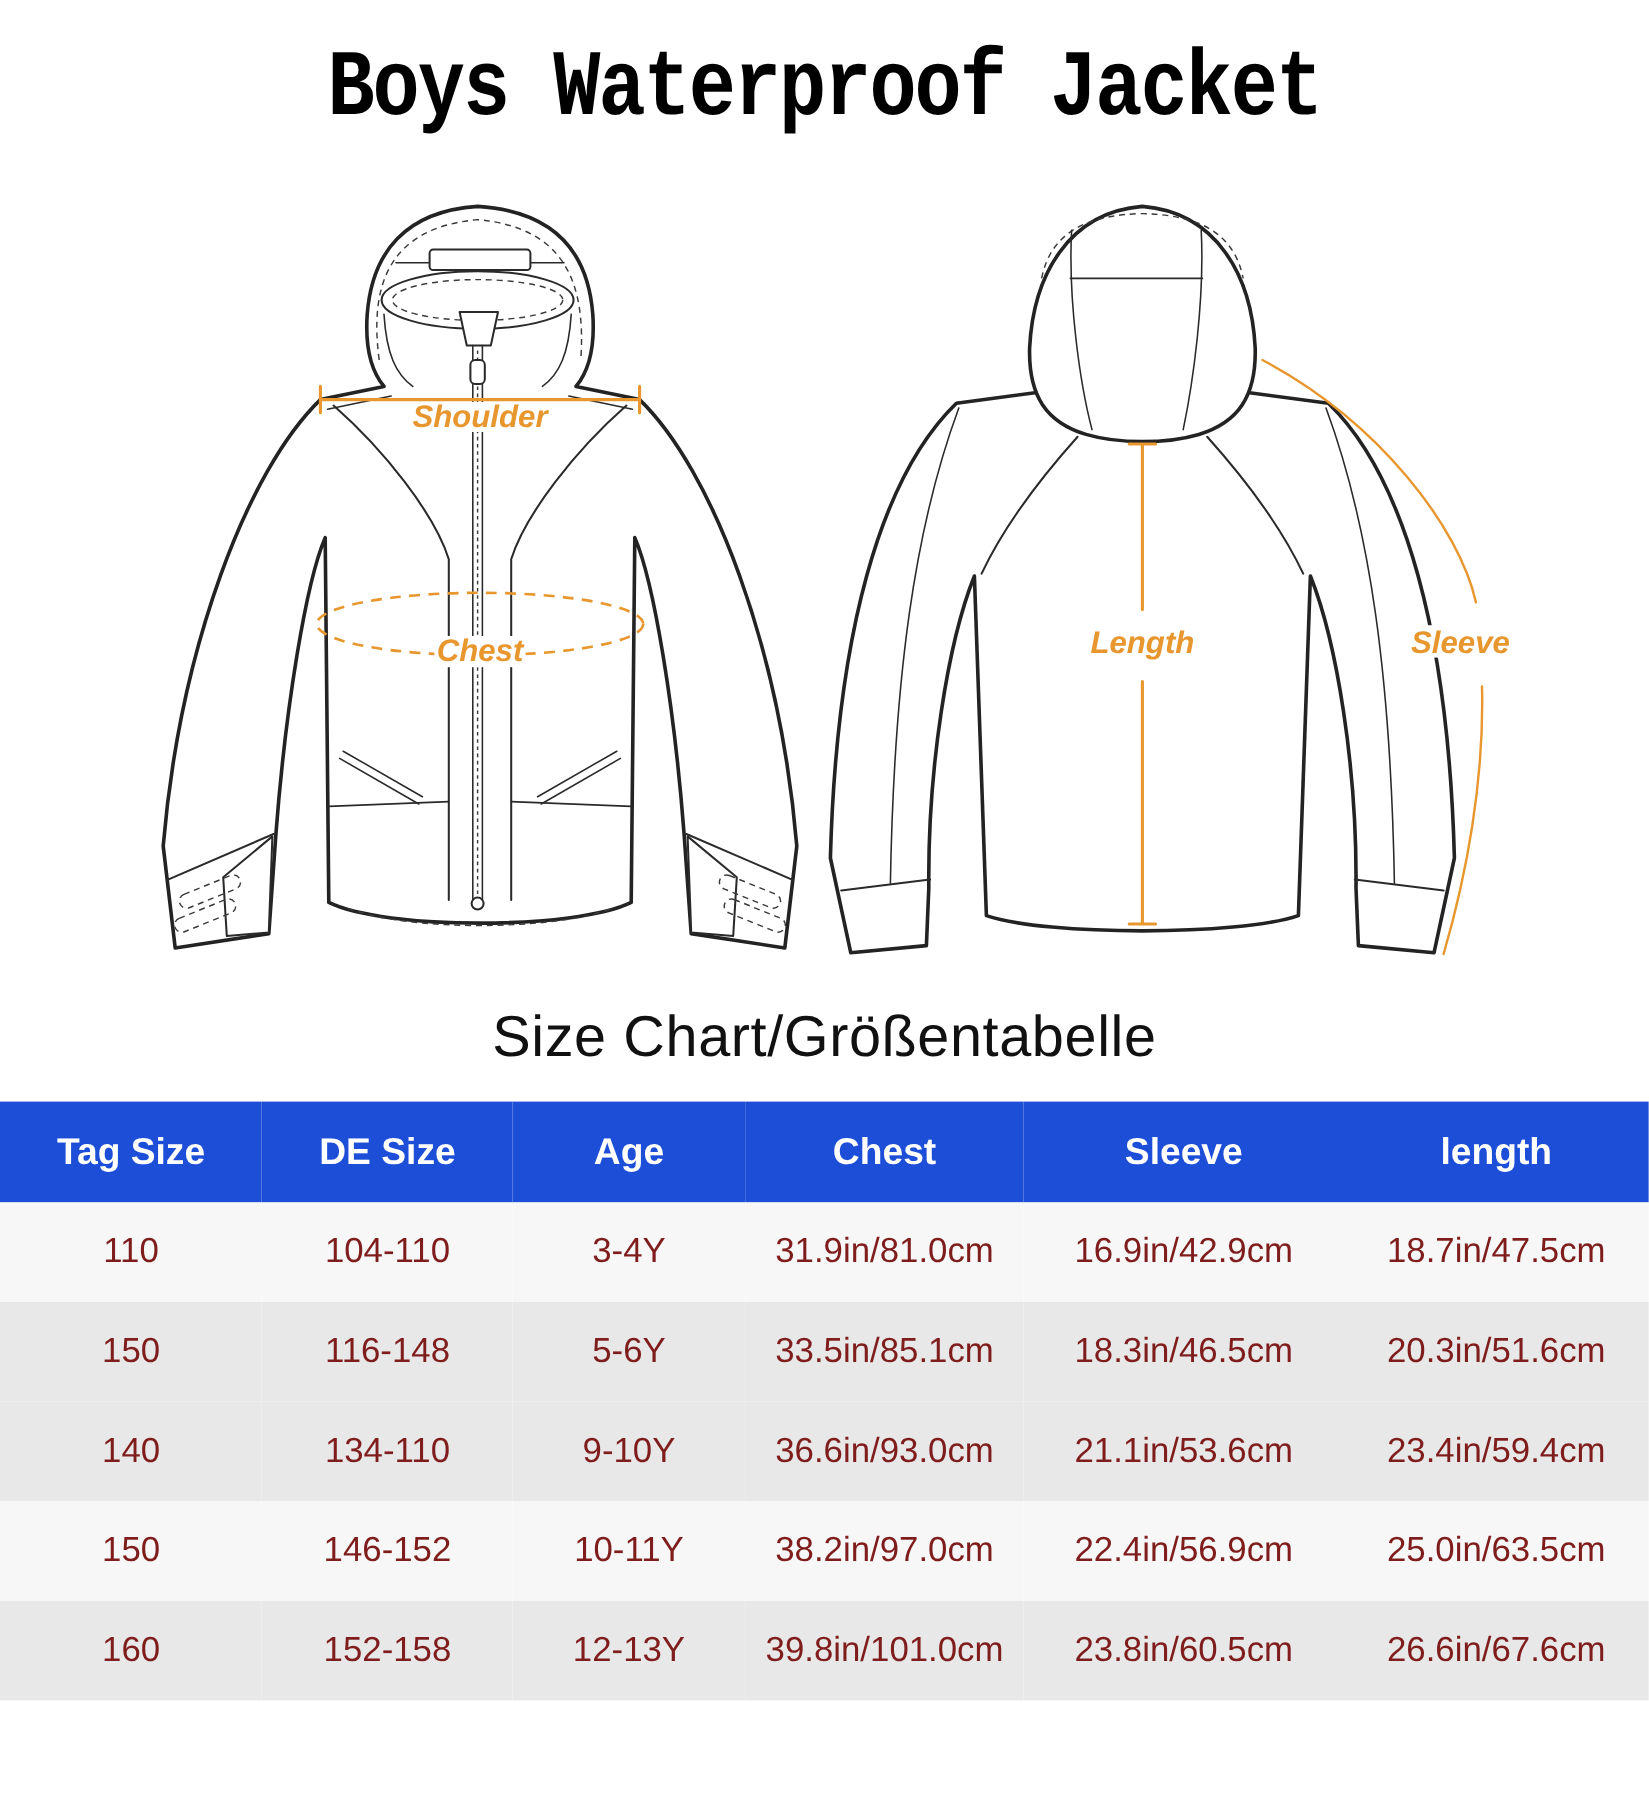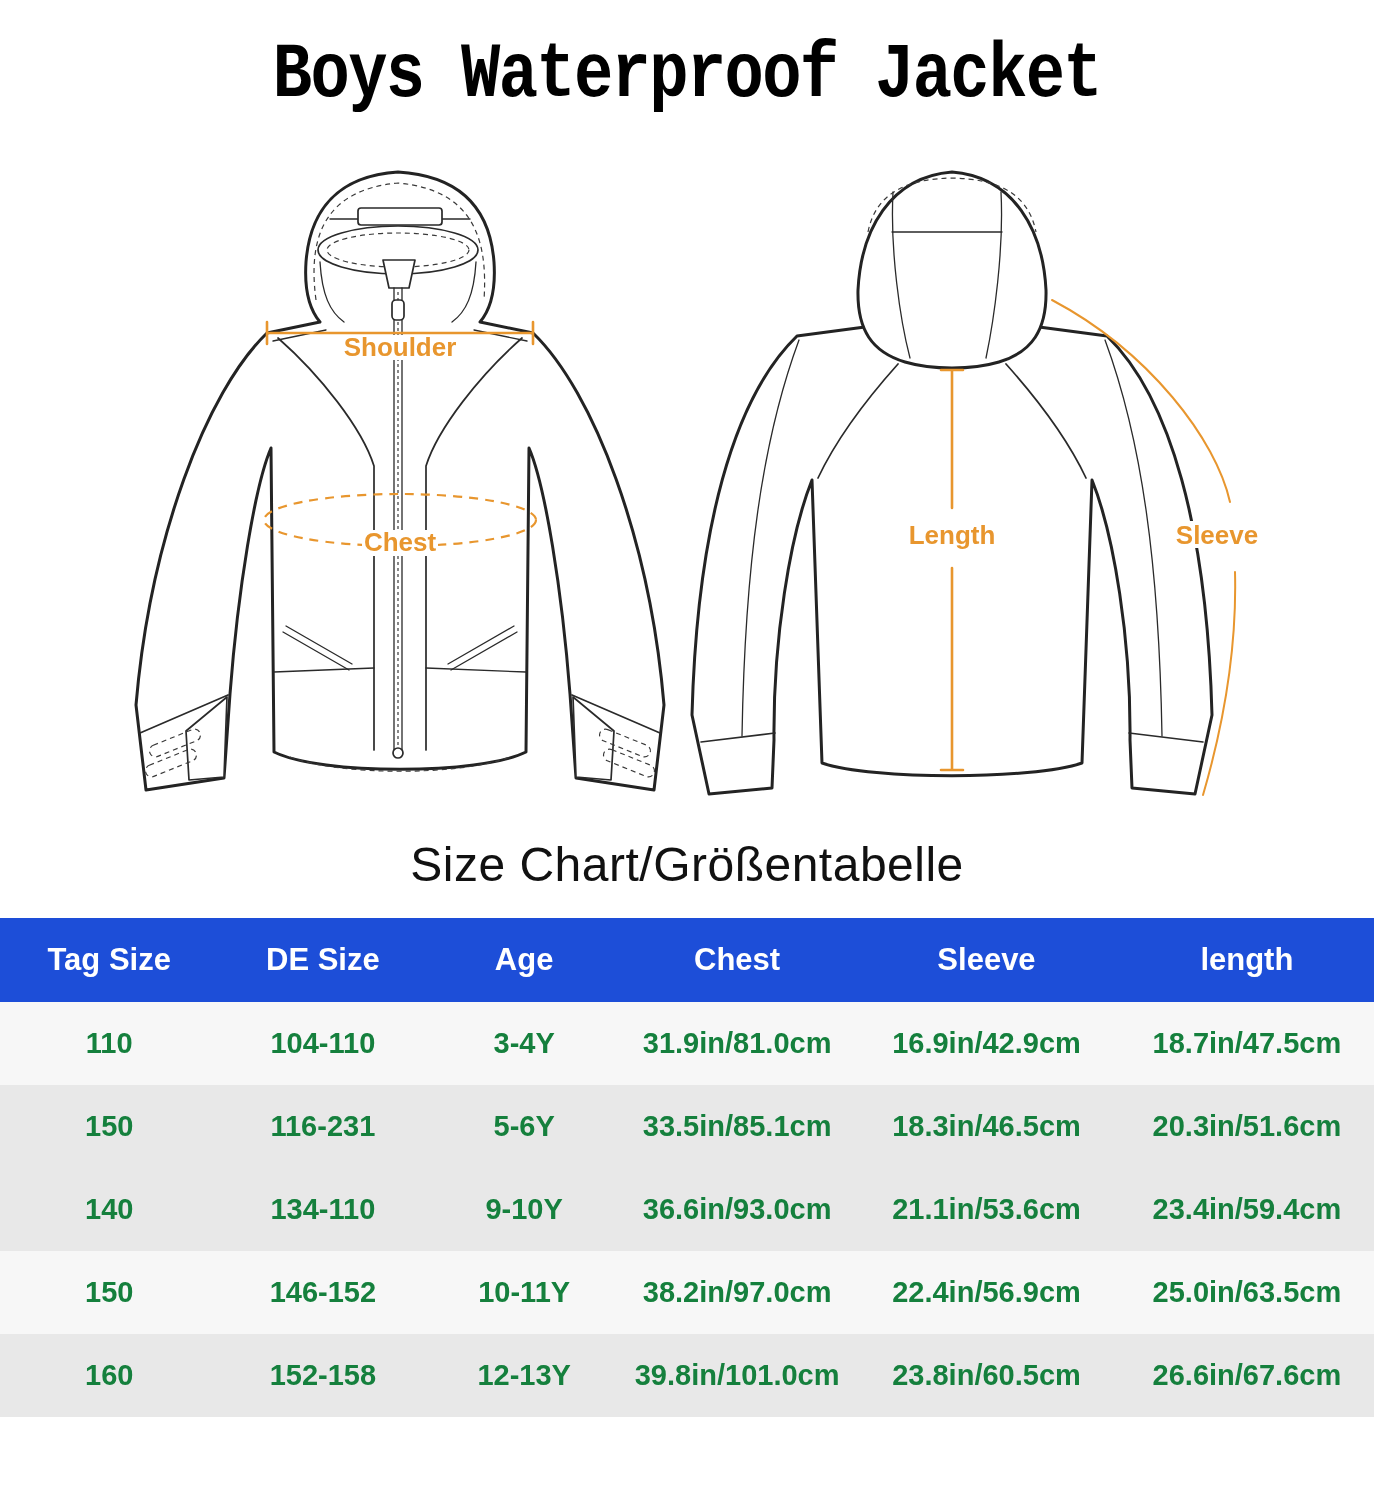--- a/index.html
+++ b/index.html
@@ -4,41 +4,41 @@
 <style>
   html,body{margin:0;padding:0;background:#ffffff;}
   body{width:1374px;height:1500px;overflow:hidden;font-family:"Liberation Sans",sans-serif;position:relative;}
 
   
   .title-band{height:150px;display:flex;align-items:center;justify-content:center;font-family:Liberation Mono, monospace;}
   .product-title{font-size:78px;font-weight:bold;color:#000;white-space:nowrap;
                  transform:scaleX(0.84);transform-origin:center;letter-spacing:-2px;line-height:1;}
 
   
-  .diagram-wrap{height:660px;}
+  .diagram-wrap{height:660px;font-style:italic;}
   .diagram-wrap svg{display:block;}
   .outline{fill:#ffffff;stroke:#232323;stroke-width:3;stroke-linejoin:round;stroke-linecap:round;}
   .seam{fill:none;stroke:#2a2a2a;stroke-width:1.7;stroke-linecap:round;}
   .seam-thin{fill:none;stroke:#2a2a2a;stroke-width:1.3;stroke-linecap:round;}
   .stitch{fill:none;stroke:#3a3a3a;stroke-width:1.2;stroke-dasharray:5 4;}
   .whitefill{fill:#ffffff;stroke:#2a2a2a;stroke-width:1.7;stroke-linejoin:round;}
   .measure{stroke:#E8962E;stroke-width:2.6;fill:none;stroke-linecap:round;}
   .measure-thin{stroke:#E8962E;stroke-width:2;fill:none;stroke-linecap:round;}
   .measure-dash{stroke:#E8962E;stroke-width:2.2;fill:none;stroke-dasharray:9 7;}
   .measure-label{fill:#E8962E;font-family:"Liberation Sans",sans-serif;font-size:26px;font-weight:bold;text-anchor:middle;}
   .label-bg{fill:#ffffff;}
 
   
   .section-heading-band{height:108px;display:flex;align-items:center;justify-content:center;}
   .section-heading{font-size:48px;font-weight:400;color:#111;letter-spacing:0.5px;}
 
   
   table.size-table{width:1374px;border-collapse:collapse;table-layout:fixed;}
   table.size-table th{background:#1d4ed8;color:#fff;font-size:31px;font-weight:bold;height:84px;text-align:center;padding:0;}
-  table.size-table td{font-size:29px;color:#15803d;height:83px;text-align:center;padding:0;font-weight:bold;}
+  table.size-table td{font-size:29px;color:#7f1d1d;height:83px;text-align:center;padding:0;font-weight:normal;}
   table.size-table tr.row-odd td{background:#f7f7f7;}
   table.size-table tr.row-even td{background:#e8e8e8;}
 </style>
 </head>
 <body>
 
 <div>
 
   <div class="title-band">
     <div class="product-title">Boys Waterproof Jacket</div>
@@ -164,21 +164,21 @@
       <tr class="row-odd">
         <td>110</td>
         <td>104-110</td>
         <td>3-4Y</td>
         <td>31.9in/81.0cm</td>
         <td>16.9in/42.9cm</td>
         <td>18.7in/47.5cm</td>
       </tr>
       <tr class="row-even">
         <td>150</td>
-        <td>116-231</td>
+        <td>116-148</td>
         <td>5-6Y</td>
         <td>33.5in/85.1cm</td>
         <td>18.3in/46.5cm</td>
         <td>20.3in/51.6cm</td>
       </tr>
       <tr class="row-even">
         <td>140</td>
         <td>134-110</td>
         <td>9-10Y</td>
         <td>36.6in/93.0cm</td>

